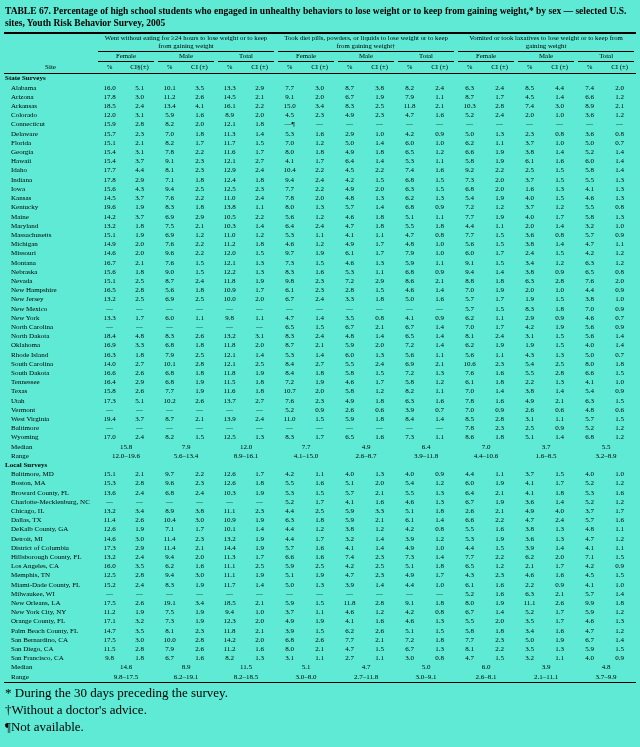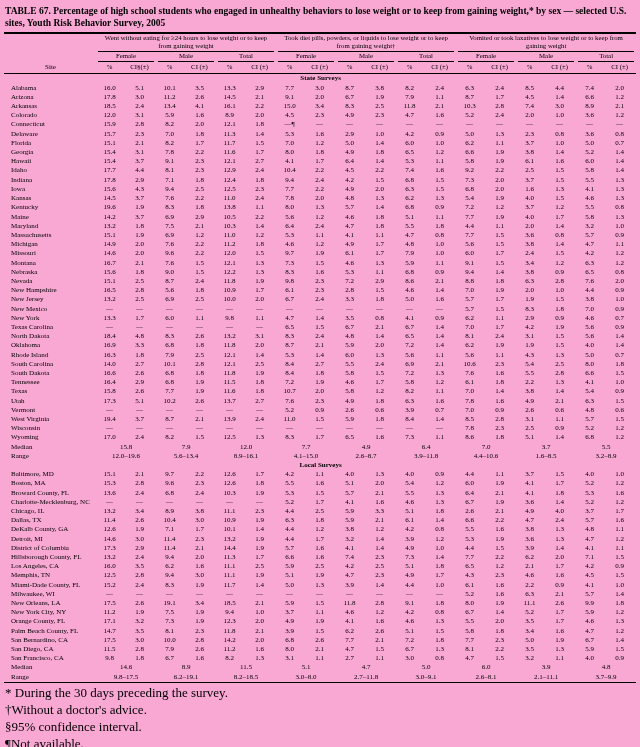--- a/index.html
+++ b/index.html
@@ -1,32 +1,32 @@
 <!DOCTYPE html>
 <html><head>
 <meta charset="utf-8">
 <style>
   * { box-sizing: border-box; }
   html, body { margin: 0; padding: 0; background: #ffffff; }
   .page {
-    width: 640px; height: 747px; background: #f9a8d4; color: #000;
+    width: 640px; height: 747px; background: #5eead4; color: #000;
     font-family: "Liberation Serif", "DejaVu Serif", serif;
     padding: 6px 4px 16px 4px; overflow: hidden;
   }
   .title { font-size: 9.5px; font-weight: bold; line-height: 1.22; margin: 0 1px 3px 1px; }
   table { width: 100%; border-collapse: collapse; table-layout: fixed;
           border-top: 2px solid #000; border-bottom: 1px solid #000; }
   thead th { font-weight: normal; font-size: 6.8px; line-height: 1.18; padding: 0; vertical-align: bottom; }
   th .rule { border-bottom: 1px solid #000; padding: 0 1px 1px 1px; margin: 0 2px; text-align: center; }
   tr.unit-row th { border-bottom: 1px solid #000; padding: 1px 0 2px 0; text-align: center; }
   tr.unit-row th.site-col { text-align: center; padding-left: 1px; font-size: 7px; }
   tbody td { font-size: 7px; line-height: 9.2px; text-align: center;
              white-space: nowrap; overflow: hidden; padding: 0; }
   tbody td.site { text-align: left; padding-left: 7px; }
-  tbody td.section { font-weight: bold; text-align: center; padding-left: 1px; }
+  tbody td.section { font-weight: bold; text-align: left; padding-left: 1px; }
   .footnotes { font-size: 13px; line-height: 1.3; margin-top: 2px; padding-left: 1px; }
 </style>
 </head>
 <body>
 
 <div class="page">
   <div class="title">TABLE 67. Percentage of high school students who engaged in unhealthy behaviors to lose weight or to keep from gaining weight,* by sex — selected U.S. sites, Youth Risk Behavior Survey, 2005</div>
 
   <table>
     <colgroup>
@@ -659,21 +659,21 @@
           <td>4.1</td>
           <td>0.9</td>
           <td>6.2</td>
           <td>1.1</td>
           <td>2.9</td>
           <td>0.9</td>
           <td>4.6</td>
           <td>0.7</td>
         </tr>
         <tr>
-          <td class="site">Texas Carolina</td>
+          <td class="site">North Carolina</td>
           <td>—</td>
           <td>—</td>
           <td>—</td>
           <td>—</td>
           <td>—</td>
           <td>—</td>
           <td>6.5</td>
           <td>1.5</td>
           <td>6.7</td>
           <td>2.1</td>
@@ -890,21 +890,21 @@
           <td>8.4</td>
           <td>1.4</td>
           <td>8.5</td>
           <td>2.8</td>
           <td>3.1</td>
           <td>1.1</td>
           <td>5.7</td>
           <td>1.5</td>
         </tr>
         <tr>
-          <td class="site">Wisconsin</td>
+          <td class="site">Baltimore</td>
           <td>—</td>
           <td>—</td>
           <td>—</td>
           <td>—</td>
           <td>—</td>
           <td>—</td>
           <td>—</td>
           <td>—</td>
           <td>—</td>
           <td>—</td>
@@ -1429,16 +1429,15 @@
           <td colspan="2">2.6–8.1</td>
           <td colspan="2">2.1–11.1</td>
           <td colspan="2">3.7–9.9</td>
         </tr>
       </tbody>
   </table>
 
   <div class="footnotes">
     <div>* During the 30 days preceding the survey.</div>
     <div>†Without a doctor's advice.</div>
-    <div>§95% confidence interval.</div>
     <div>¶Not available.</div>
   </div>
 </div>
 
 </body></html>

